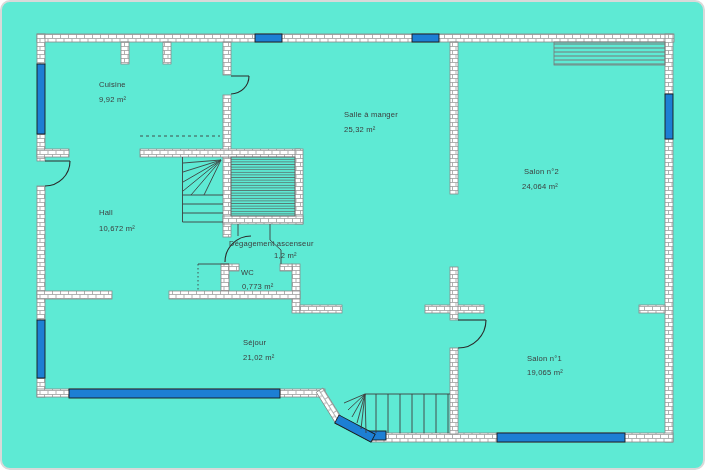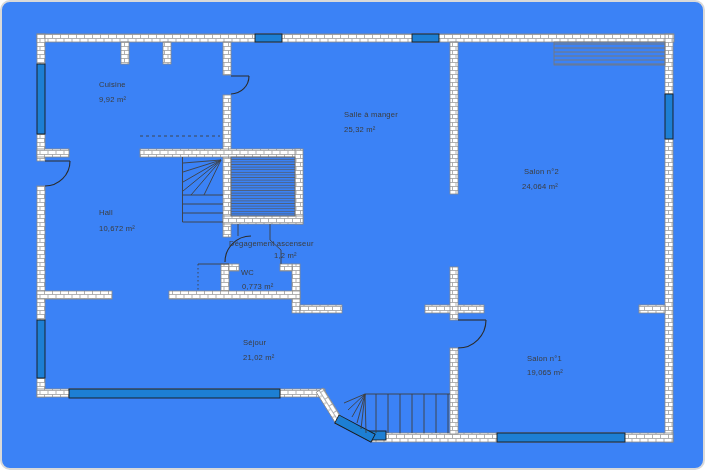--- a/index.html
+++ b/index.html
@@ -1,18 +1,18 @@
 <!DOCTYPE html>
 <html><head>
 <meta charset="utf-8">
 <style>
   html,body{margin:0;padding:0;background:#fff;}
   #frame{
     position:relative;width:705px;height:470px;box-sizing:border-box;
-    border:2px solid #d9d9d9;border-radius:10px;background:#3b82f6;overflow:hidden;
+    border:2px solid #d9d9d9;border-radius:10px;background:#5eead4;overflow:hidden;
     font-family:"Liberation Sans", sans-serif;
   }
   svg{position:absolute;left:0;top:0;}
   .wall{fill:url(#brick);stroke:#8a8a8a;stroke-width:.8;}
   .win{fill:#1d7fd4;stroke:#1a1a1a;stroke-width:.9;}
   .thin{stroke:#3e3e3e;stroke-width:.9;fill:none;}
   .door{stroke:#2b2b2b;stroke-width:1.1;fill:none;}
   .lbl{font-size:7.6px;fill:#3c3c3c;letter-spacing:.2px;}
 </style>
 </head>

